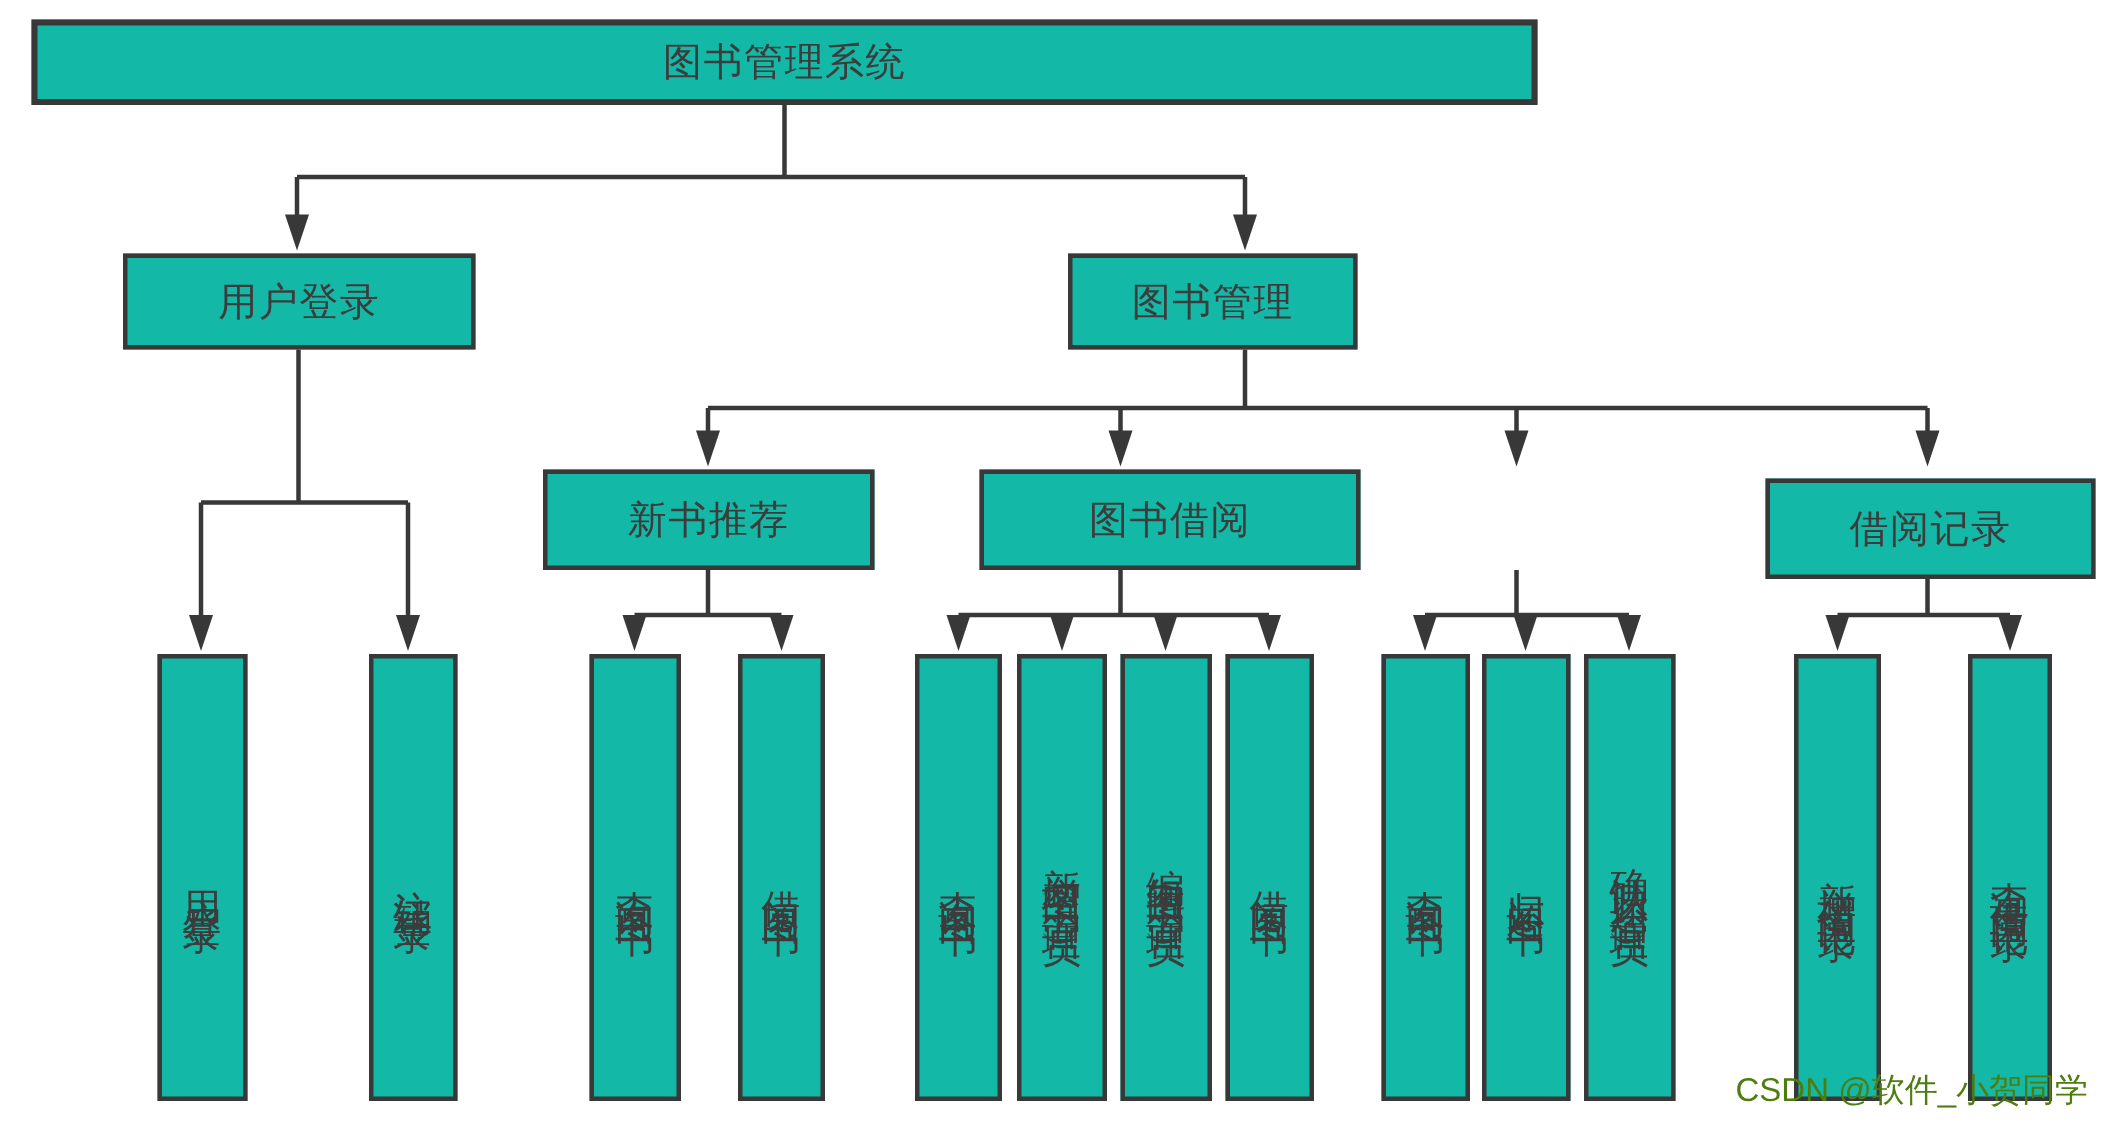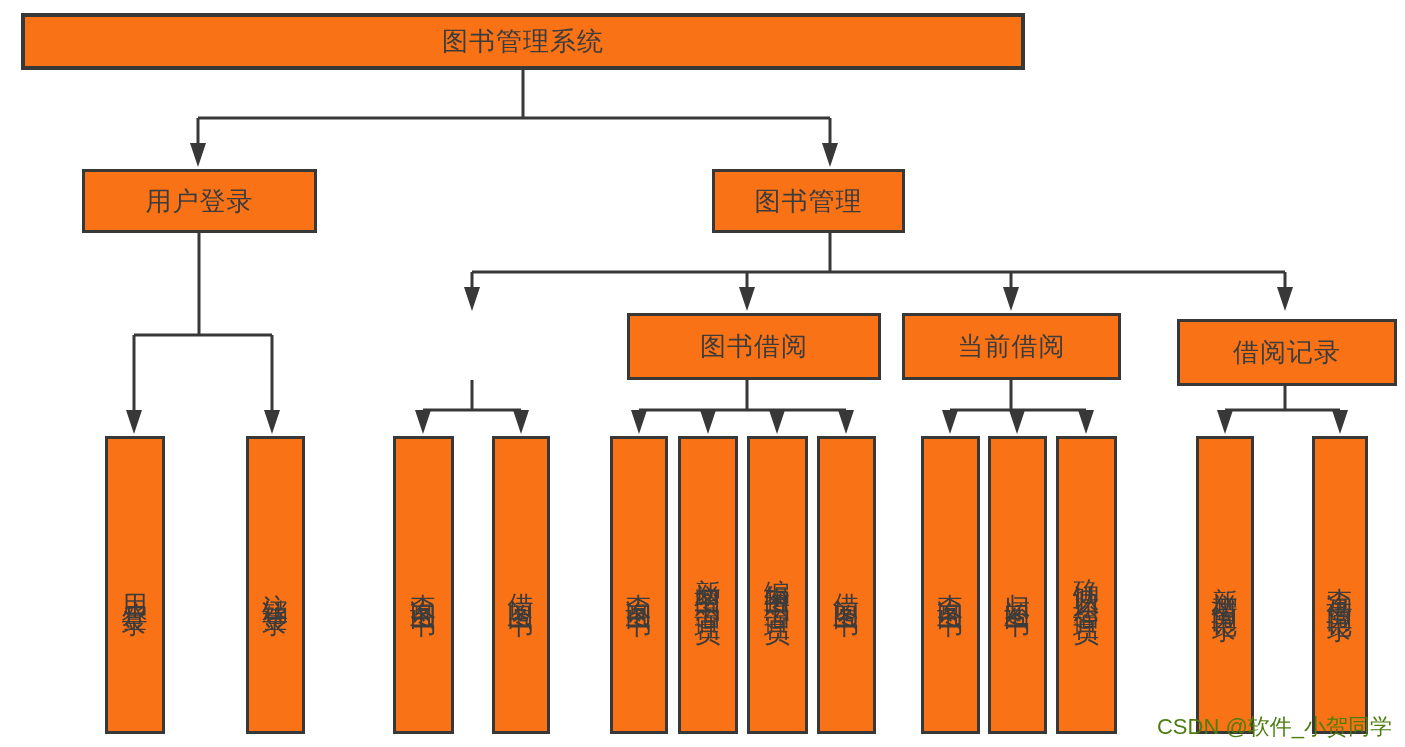--- a/index.html
+++ b/index.html
@@ -12,21 +12,21 @@
     overflow: hidden;
   }
   .connector-layer {
     position: absolute;
     left: 0; top: 0;
     width: 1405px; height: 747px;
   }
   .box {
     position: absolute;
     box-sizing: border-box;
-    background: #f97316;
+    background: #14b8a6;
     border: 3px solid #383838;
     display: flex;
     align-items: center;
     justify-content: center;
     color: #3c3c3c;
     font-size: 26px;
     letter-spacing: 1px;
     white-space: nowrap;
   }
   .box.root { border-width: 4px; }
@@ -87,25 +87,25 @@
     <span>图书管理系统</span>
   </div>
 
   <div class="box" style="left:82px; top:169px; width:235px; height:64px;">
     <span>用户登录</span>
   </div>
   <div class="box" style="left:712px; top:169px; width:193px; height:64px;">
     <span>图书管理</span>
   </div>
 
-  <div class="box" style="left:627px; top:313px; width:254px; height:67px;font-family:Liberation Serif, serif;">
+  <div class="box" style="left:362px; top:313px; width:221px; height:67px;">
+    <span>新书推荐</span>
+  </div>
+  <div class="box" style="left:653px; top:313px; width:254px; height:67px;font-family:Liberation Serif, serif;">
     <span>图书借阅</span>
-  </div>
-  <div class="box" style="left:902px; top:313px; width:219px; height:67px;">
-    <span>当前借阅</span>
   </div>
   <div class="box" style="left:1177px; top:319px; width:220px; height:67px;">
     <span>借阅记录</span>
   </div>
 
   <div class="box leaf" style="left:105px; top:436px; width:60px; height:298px;">
     <span>用户登录</span>
   </div>
   <div class="box leaf" style="left:246px; top:436px; width:59px; height:298px;">
     <span>注销登录</span>

